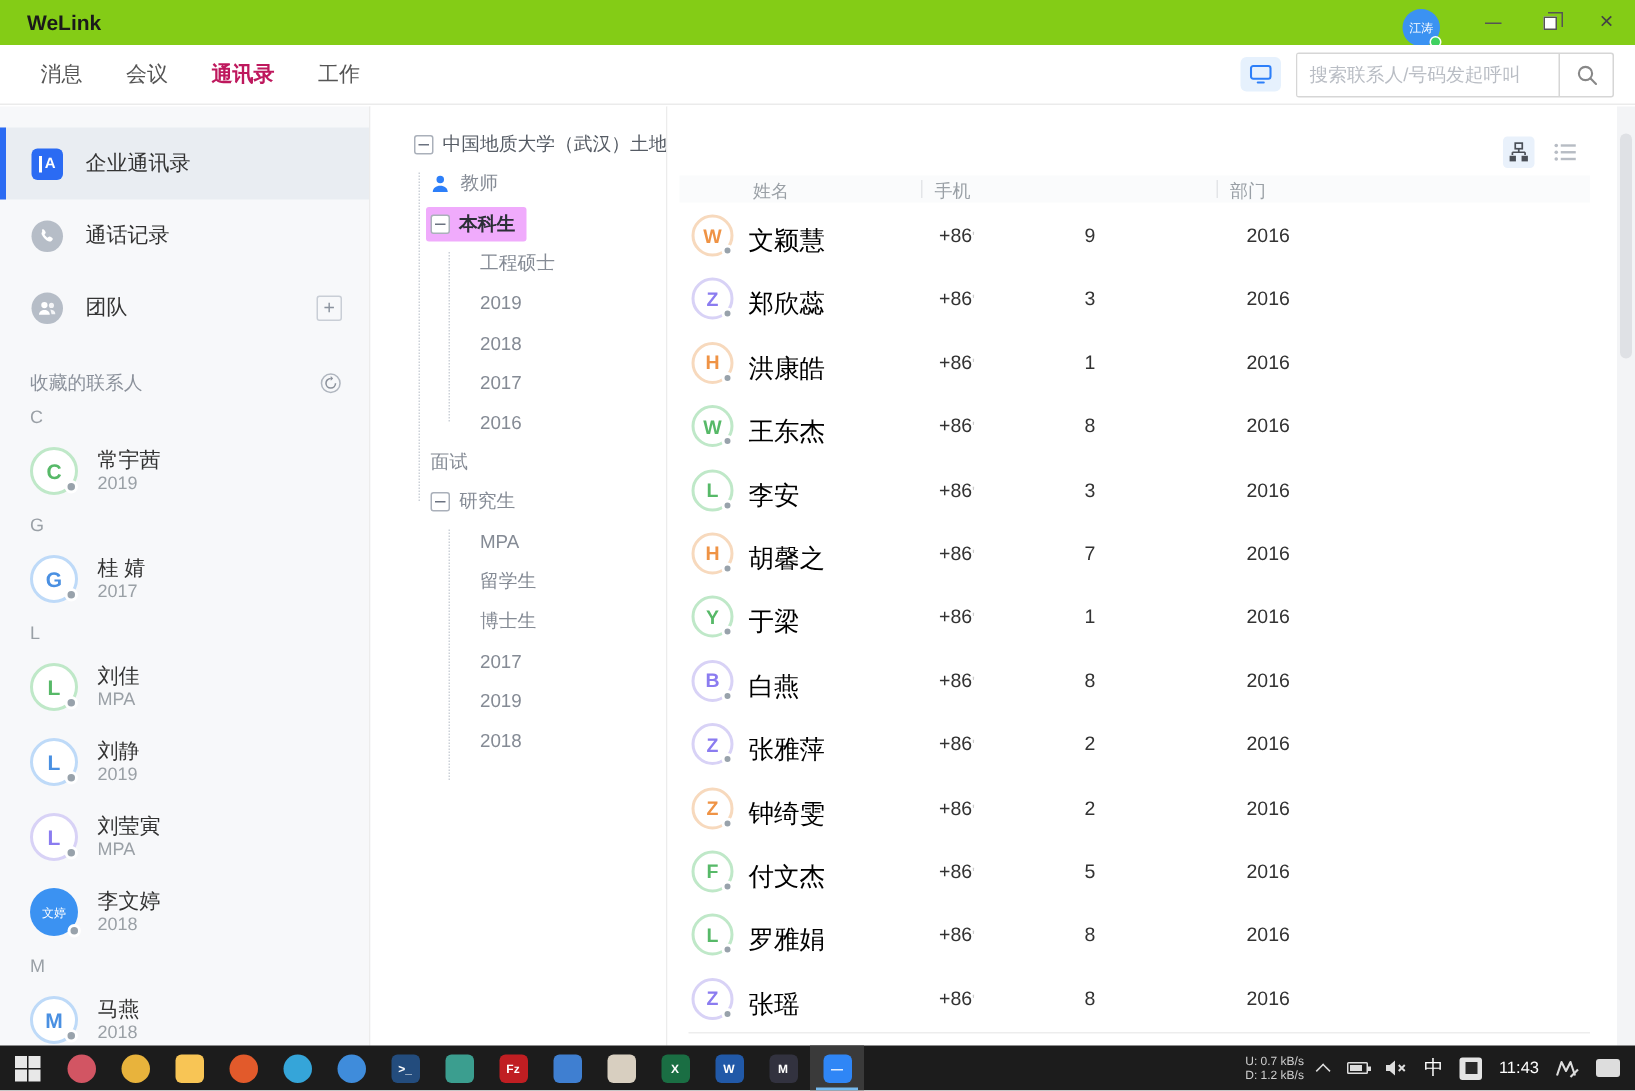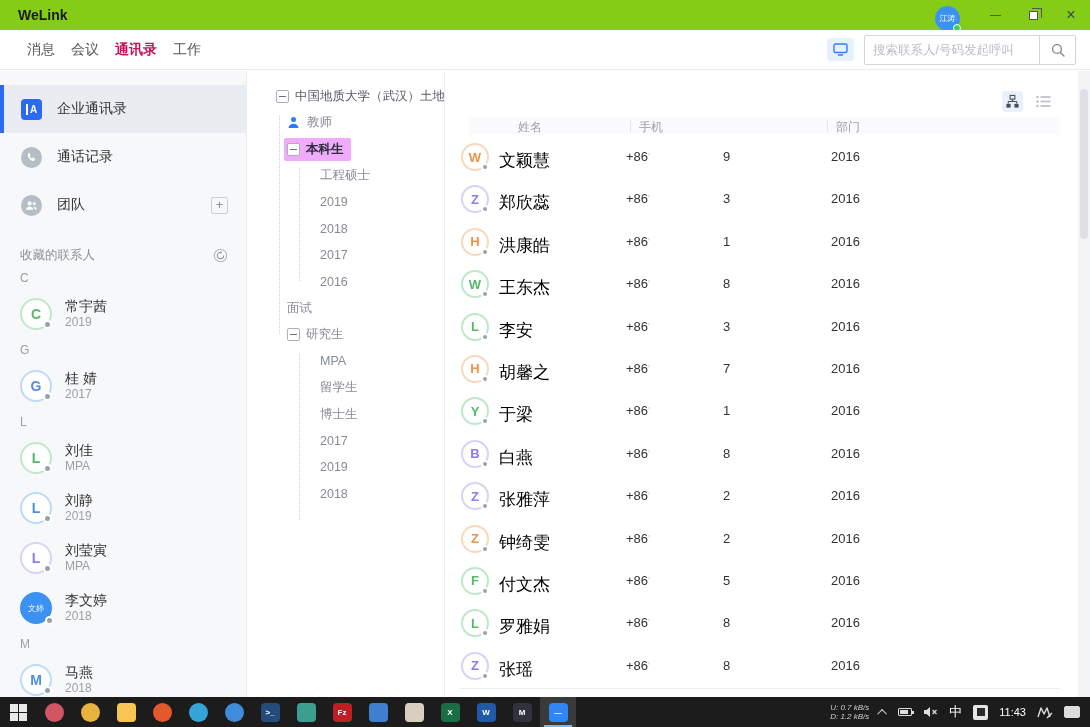--- a/index.html
+++ b/index.html
@@ -13,21 +13,21 @@
   .user-avatar { position:relative; width:25px; height:25px; border-radius:50%; background:#3b92f2; color:#fff; font-size:8px; display:flex; align-items:center; justify-content:center; margin-right:16px; margin-top:6px; }
   .user-avatar .status { position:absolute; right:-1px; bottom:-1px; width:8px; height:8px; border-radius:50%; background:#3fd160; border:1.5px solid #fff; }
   .win-btn { width:38px; height:28px; display:flex; align-items:center; justify-content:center; color:#555; cursor:default; }
   .glyph-min { width:11px; height:1px; background:#555; display:block; }
   .glyph-restore { position:relative; width:9px; height:9px; border:1px solid #555; background:#fff; display:block; }
   .glyph-restore::before { content:""; position:absolute; left:2px; top:-4px; width:9px; height:9px; border:1px solid #555; border-bottom:none; border-left:none; }
   .glyph-close { font-size:16px; line-height:1; color:#444; }
 
   
   #navbar { position:absolute; top:30px; left:0; right:0; height:40px; background:#fff; border-bottom:1px solid #ebebeb; display:flex; align-items:center; }
-  .tabs { display:flex; margin-left:27px; gap:16px; }
+  .tabs { display:flex; margin-left:27px; gap:29px; }
   .tab { font-size:14px; color:#555; cursor:pointer; }
   .tab.active { color:#be185d; font-weight:bold; }
   .nav-right { margin-left:auto; display:flex; align-items:center; margin-right:14px; gap:10px; }
   .monitor-btn { width:27px; height:23px; background:#e6f1fd; border-radius:4px; display:flex; align-items:center; justify-content:center; }
   .search-box { width:212px; height:30px; border:1px solid #d6d6d6; border-radius:2px; display:flex; align-items:stretch; background:#fff; }
   .search-box input { flex:1; border:none; outline:none; padding:0 8px; font-size:12.5px; color:#333; font-family:inherit; min-width:0; }
   .search-box input::placeholder { color:#b9bdc4; }
   .search-btn { width:36px; border-left:1px solid #d6d6d6; display:flex; align-items:center; justify-content:center; }
 
   
@@ -73,21 +73,21 @@
   .t-label { font-size:12.5px; color:#858b95; white-space:nowrap; }
   .t-row.lvl0 .t-label { color:#555b64; }
   .expander { position:relative; width:13px; height:13px; border:1px solid #aab0ba; border-radius:2px; background:#fff; flex:none; }
   .expander::before { content:""; position:absolute; left:2px; right:2px; top:5px; height:1px; background:#6b7280; }
   .person { width:14px; height:14px; flex:none; display:flex; }
 
   
   .view-toggles { position:absolute; top:20px; right:36px; display:flex; gap:10px; }
   .vt { width:21px; height:21px; border-radius:3px; display:flex; align-items:center; justify-content:center; }
   .vt.active { background:#e9f1fb; }
-  .tbl-head { position:absolute; top:46px; left:24px; right:30px; height:18px; background:#fafbfc; }
+  .tbl-head { position:absolute; top:46px; left:8px; right:30px; height:18px; background:#fafbfc; }
   .th { position:absolute; top:2px; font-size:12px; color:#9aa0a6; }
   .th-sep { position:absolute; top:3px; width:1px; height:12px; background:#e3e5e8; }
   #contacts-rows { position:absolute; top:65px; left:14px; right:30px; }
   .row { position:relative; height:42.4px; }
   .r-avatar { position:absolute; left:2px; top:7px; width:28px; height:28px; border-radius:50%; background:#fff; display:flex; align-items:center; justify-content:center; font-size:13px; font-weight:bold; }
   .r-avatar .dot { right:-2px; bottom:-2px; width:8px; height:8px; }
   .r-name { position:absolute; left:40px; top:13px; font-size:17px; color:#000000; }
   .r-pre  { position:absolute; left:167px; top:13px; font-size:13px; color:#333; }
   .r-pre::after { content:"'"; color:#ccc; font-size:10px; }
   .r-last { position:absolute; left:264px; top:13px; font-size:13px; color:#333; }
@@ -99,21 +99,21 @@
   
   #taskbar { position:absolute; left:0; right:0; bottom:0; height:30px; background:#1c1c1c; display:flex; align-items:stretch; }
   .tb-apps { display:flex; align-items:stretch; }
   .tb-app { width:36px; display:flex; align-items:center; justify-content:center; position:relative; cursor:pointer; }
   .tb-app.active { background:#3a3a3a; }
   .tb-app.active::after { content:""; position:absolute; left:4px; right:4px; bottom:0; height:2px; background:#76b9ed; }
   .app-ic { width:19px; height:19px; display:flex; align-items:center; justify-content:center; color:#fff; font-size:8px; font-weight:bold; }
   .start-grid { display:grid; grid-template-columns:8px 8px; grid-template-rows:8px 8px; gap:1px; }
   .start-grid i { background:#e8e8e8; }
   .tray { margin-left:auto; display:flex; align-items:center; gap:11px; padding-right:10px; color:#ddd; }
-  .net { font-size:8px; line-height:9px; color:#cfcfcf; text-align:left;font-style:italic; }
+  .net { font-size:8px; line-height:9px; color:#cfcfcf; text-align:left; }
   .chev { width:7px; height:7px; border-left:1.5px solid #ddd; border-top:1.5px solid #ddd; transform:rotate(45deg) translateY(2px); }
   .battery { position:relative; width:14px; height:8px; border:1px solid #ddd; border-radius:1px; }
   .battery::before { content:""; position:absolute; left:1px; top:1px; bottom:1px; width:8px; background:#ddd; }
   .battery::after { content:""; position:absolute; right:-3px; top:2px; width:2px; height:3px; background:#ddd; }
   .ime { font-size:13px; color:#fff; }
   .kbd-ic { width:15px; height:15px; background:#e4e4e4; border-radius:2px; display:flex; align-items:center; justify-content:center; }
   .kbd-ic i { width:8px; height:8px; background:#2a2a2a; }
   .time { font-size:11px; color:#fff; }
   .bubble { position:relative; width:16px; height:12px; border:1.5px solid #ddd; border-radius:2px; background:#ddd; }
   .bubble::after { content:""; position:absolute; left:1px; bottom:-4px; border:3px solid transparent; border-top-color:#ddd; }

